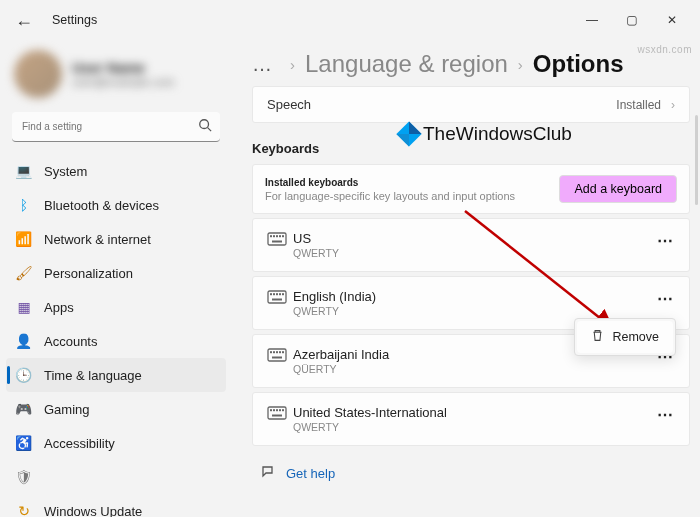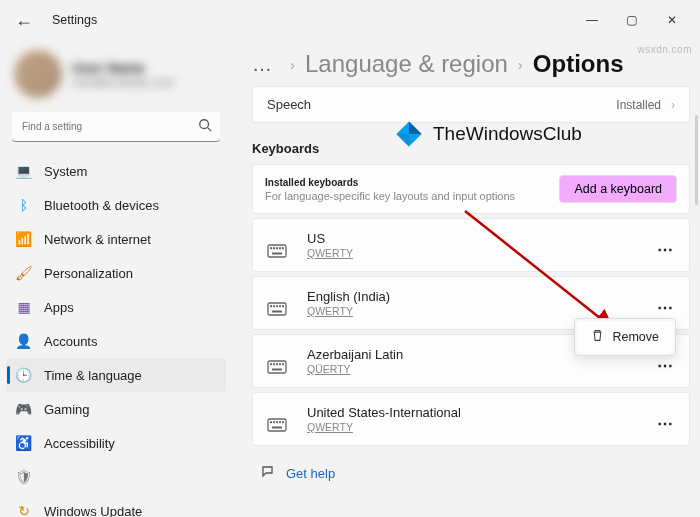--- a/index.html
+++ b/index.html
@@ -29,33 +29,33 @@
   .breadcrumb .bc-sep { font-size: 15px; color: #aaa; }
   .morebtn { font-size: 20px; letter-spacing: 2px; color: #555; cursor: pointer; margin-right: 6px; }
   .partial-card { background: #fdfdfd; border: 1px solid #e8e8e8; border-radius: 3px; padding: 10px 14px; display: flex; align-items: center; justify-content: space-between; margin-bottom: 18px; }
   .partial-card .plabel { font-size: 13px; color: #333; }
   .partial-card .pstate { font-size: 12px; color: #666; display: flex; align-items: center; gap: 10px; }
   .section-title { font-size: 13px; font-weight: 600; color: #222; margin-bottom: 8px; }
   .addrow { background: #fdfdfd; border: 1px solid #e8e8e8; border-radius: 3px; padding: 10px 12px; display: flex; align-items: center; margin-bottom: 4px; }
   .addrow .atitle { font-size: 10px; font-weight: 600; color: #222; }
   .addrow .asub { font-size: 11px; color: #888; margin-top: 2px; }
   .addrow .addbtn { margin-left: auto; background: #f0abfc; border: 1px solid #ddd; border-radius: 4px; padding: 6px 14px; font-size: 12.5px; cursor: pointer; }
-  .kbd-card { background: #fdfdfd; border: 1px solid #e8e8e8; border-radius: 3px; padding: 12px 14px; display: flex; align-items: flex-end; margin-top: 4px; gap: 20px; }
+  .kbd-card { background: #fdfdfd; border: 1px solid #e8e8e8; border-radius: 3px; padding: 12px 14px; display: flex; align-items: flex-start; margin-top: 4px; gap: 6px; }
   .kbd-icon { width: 20px; height: 16px; color: #555; }
   .kbd-info .kname { font-size: 13px; color: #222; }
-  .kbd-info .klayout { font-size: 10.5px; color: #888; margin-top: 1px; text-transform: uppercase; text-decoration: underline; }
+  .kbd-info .klayout { font-size: 10.5px; color: #888; margin-top: 1px; text-transform: uppercase; }
   .kbd-more { margin-left: auto; font-size: 16px; letter-spacing: 2px; color: #222; cursor: pointer; font-weight: 700; }
   .gethelp { display: flex; align-items: center; gap: 10px; margin-top: 18px; margin-left: 8px; }
   .gethelp .gicon { color: #555; font-size: 14px; }
   .gethelp .glink { color: #1665b8; font-size: 13px; cursor: pointer; }
   .popup { position: absolute; right: 24px; top: 318px; background: #f7f7f7; border: 1px solid #ddd; border-radius: 4px; box-shadow: 0 4px 14px rgba(0,0,0,0.12); padding: 2px; z-index: 5; }
   .popup .pbtn { display: flex; align-items: center; gap: 8px; padding: 8px 14px; font-size: 12.5px; color: #222; background: #fdfdfd; border-radius: 4px; cursor: pointer; }
   .popup .picon { color: #555; font-size: 13px; }
   .arrow-overlay { position: absolute; left: 460px; top: 206px; width: 180px; height: 140px; pointer-events: none; z-index: 4; }
-  .watermark { position: absolute; left: 395px; top: 120px; display: flex; align-items: center; gap: 10px; pointer-events: none; z-index: 3; }
+  .watermark { position: absolute; left: 395px; top: 120px; display: flex; align-items: center; gap: 0; pointer-events: none; z-index: 3; }
   .wmlogo { width: 28px; height: 28px; }
   .wmtext { font-size: 19px; font-weight: 400; color: #111; }
   .wmsrc { position: absolute; right: 8px; top: 44px; font-size: 10px; color: #bbb; letter-spacing: 0.5px; z-index: 3; }
   .chev { color: #aaa; font-size: 12px; }
   .scrollhint { position: absolute; right: 2px; top: 75px; width: 3px; height: 90px; background: #cfcfcf; border-radius: 2px; }
 </style>
 </head>
 <body>
 
 <div class="titlebar">
@@ -198,21 +198,21 @@
           <svg class="kbd-icon" viewBox="0 0 20 14">
             <rect x="1" y="1" width="18" height="12" rx="1.5" fill="none" stroke="#666" stroke-width="1.3"></rect>
             <rect x="3" y="3.2" width="2" height="2" fill="#666"></rect>
             <rect x="6" y="3.2" width="2" height="2" fill="#666"></rect>
             <rect x="9" y="3.2" width="2" height="2" fill="#666"></rect>
             <rect x="12" y="3.2" width="2" height="2" fill="#666"></rect>
             <rect x="15" y="3.2" width="2" height="2" fill="#666"></rect>
             <rect x="5" y="8.5" width="10" height="2" fill="#666"></rect>
           </svg>
           <div class="kbd-info">
-            <div class="kname">Azerbaijani Latin</div>
+            <div class="kname">Azerbaijani India</div>
             <div class="klayout">QÜERTY</div>
           </div>
           <div class="kbd-more">⋯</div>
         </div>
         <div class="kbd-card">
           <svg class="kbd-icon" viewBox="0 0 20 14">
             <rect x="1" y="1" width="18" height="12" rx="1.5" fill="none" stroke="#666" stroke-width="1.3"></rect>
             <rect x="3" y="3.2" width="2" height="2" fill="#666"></rect>
             <rect x="6" y="3.2" width="2" height="2" fill="#666"></rect>
             <rect x="9" y="3.2" width="2" height="2" fill="#666"></rect>

